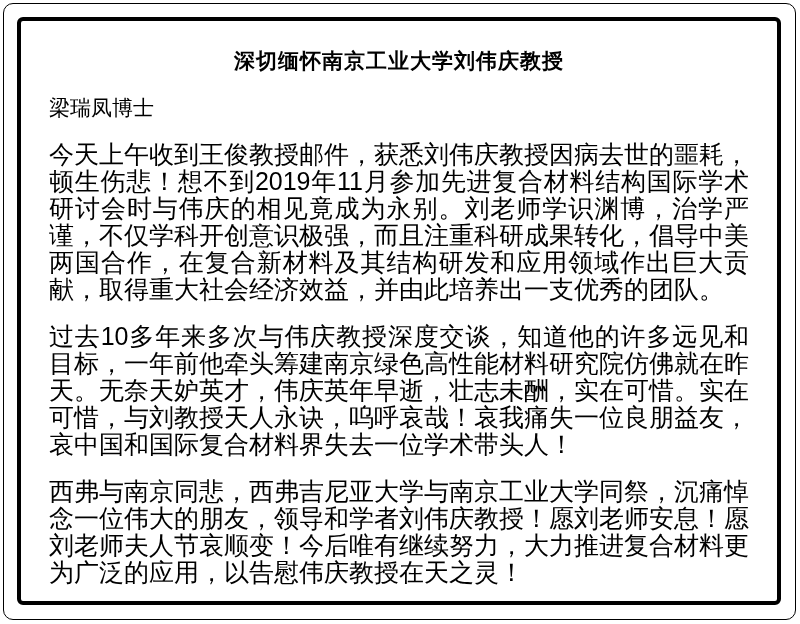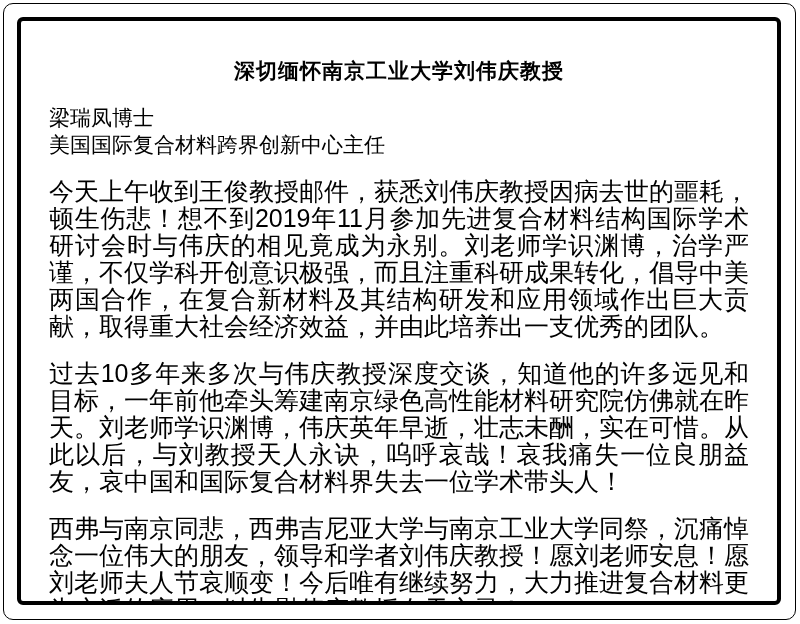--- a/index.html
+++ b/index.html
@@ -26,21 +26,21 @@
     border-radius: 10px;
   }
   .inner-frame {
     position: absolute;
     left: 13px;
     top: 13px;
     right: 14px;
     bottom: 14px;
     border: 4px solid #000000;
     border-radius: 6px;
-    padding: 17px 28px;
+    padding: 7px 28px;
     overflow: hidden;
   }
   .doc-title {
     margin: 20px 0 0 0;
     font-size: 21px;
     line-height: 26px;
     font-weight: bold;
     text-align: center;
     letter-spacing: 1px;
   }
@@ -63,23 +63,22 @@
 </head>
 <body>
 
 <div class="outer-frame">
   <div class="inner-frame">
 
     <h1 class="doc-title">深切缅怀南京工业大学刘伟庆教授</h1>
 
     <div class="signature-block">
       <div>梁瑞凤博士</div>
-      <div>美国国际复合材料跨界创新中心主任</div>
     </div>
 
     <p class="body-paragraph">今天上午收到王俊教授邮件，获悉刘伟庆教授因病去世的噩耗，顿生伤悲！想不到2019年11月参加先进复合材料结构国际学术研讨会时与伟庆的相见竟成为永别。刘老师学识渊博，治学严谨，不仅学科开创意识极强，而且注重科研成果转化，倡导中美两国合作，在复合新材料及其结构研发和应用领域作出巨大贡献，取得重大社会经济效益，并由此培养出一支优秀的团队。</p>
 
-    <p class="body-paragraph">过去10多年来多次与伟庆教授深度交谈，知道他的许多远见和目标，一年前他牵头筹建南京绿色高性能材料研究院仿佛就在昨天。刘老师学识渊博，伟庆英年早逝，壮志未酬，实在可惜。从此以后，与刘教授天人永诀，呜呼哀哉！哀我痛失一位良朋益友，哀中国和国际复合材料界失去一位学术带头人！</p>
+    <p class="body-paragraph">过去10多年来多次与伟庆教授深度交谈，知道他的许多远见和目标，一年前他牵头筹建南京绿色高性能材料研究院仿佛就在昨天。无奈天妒英才，伟庆英年早逝，壮志未酬，实在可惜。实在可惜，与刘教授天人永诀，呜呼哀哉！哀我痛失一位良朋益友，哀中国和国际复合材料界失去一位学术带头人！</p>
 
     <p class="body-paragraph">西弗与南京同悲，西弗吉尼亚大学与南京工业大学同祭，沉痛悼念一位伟大的朋友，领导和学者刘伟庆教授！愿刘老师安息！愿刘老师夫人节哀顺变！今后唯有继续努力，大力推进复合材料更为广泛的应用，以告慰伟庆教授在天之灵！</p>
 
   </div>
 </div>
 
 </body></html>

